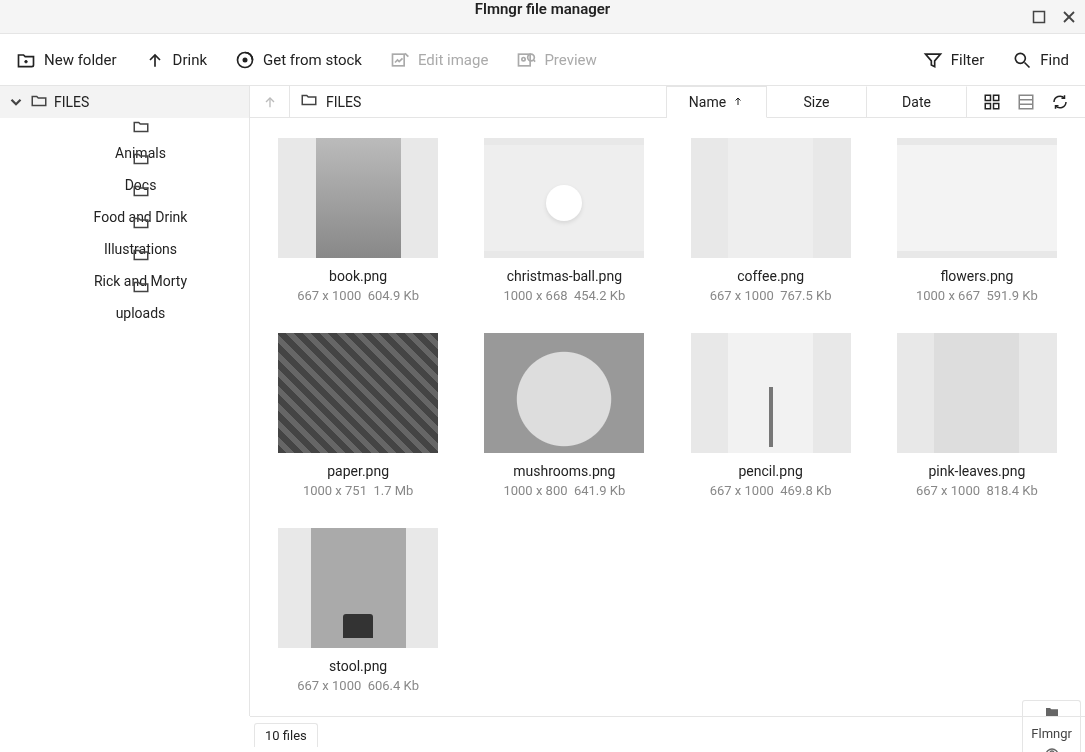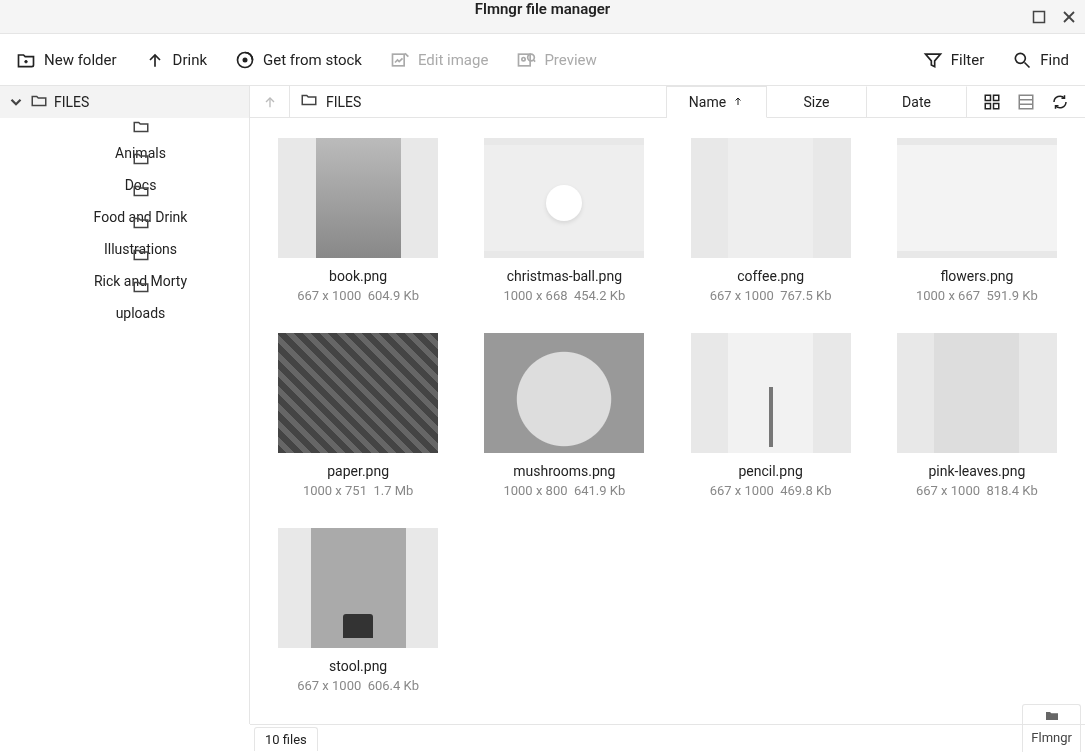--- a/index.html
+++ b/index.html
@@ -45,21 +45,21 @@
 
 
 .grid { flex: 1; overflow-y: auto; padding: 20px 10px; display: grid; grid-template-columns: repeat(4, 1fr); gap: 30px 10px; align-content: start; }
 .file-card { display: flex; flex-direction: column; align-items: center; cursor: pointer; }
 .thumb { width: 160px; height: 120px; background: #e8e8e8; display: flex; align-items: center; justify-content: center; overflow: hidden; }
 .thumb-inner { background: #d0d0d0; }
 .file-name { margin-top: 10px; font-size: 14px; color: #222; text-align: center; }
 .file-meta { margin-top: 4px; font-size: 13px; color: #888; text-align: right; }
 
 
-.statusbar { height: 28px; border-top: 1px solid #e5e5e5; display: flex; align-items: center; justify-content: space-between; padding: 0 4px; font-size: 13px; background: #fff; margin-left: 250px; }
+.statusbar { height: 36px; border-top: 1px solid #e5e5e5; display: flex; align-items: center; justify-content: space-between; padding: 0 4px; font-size: 13px; background: #fff; margin-left: 250px; }
 .statusbar .left { border: 1px solid #e5e5e5; border-bottom: none; padding: 4px 10px; border-radius: 3px 3px 0 0; }
 .statusbar .right { display: flex; align-items: center; gap: 6px; border: 1px solid #e5e5e5; border-bottom: none; padding: 3px 8px; border-radius: 3px 3px 0 0; color: #444; flex-direction: column; }
 .statusbar .right svg { width: 16px; height: 16px; }
 
 
 .t-book { width: 85px; height: 120px; background: linear-gradient(#bbb, #888); position: relative; }
 .t-ball { width: 160px; height: 106px; background: #eee; position: relative; }
 .t-ball::after { content:""; position:absolute; left:50%; top:55%; width:36px; height:36px; border-radius:50%; background:#fff; transform:translate(-50%,-50%); box-shadow: 0 2px 4px rgba(0,0,0,.1);}
 .t-coffee { width: 85px; height: 120px; background: #eee; }
 .t-flowers { width: 160px; height: 106px; background: #f3f3f3; }

